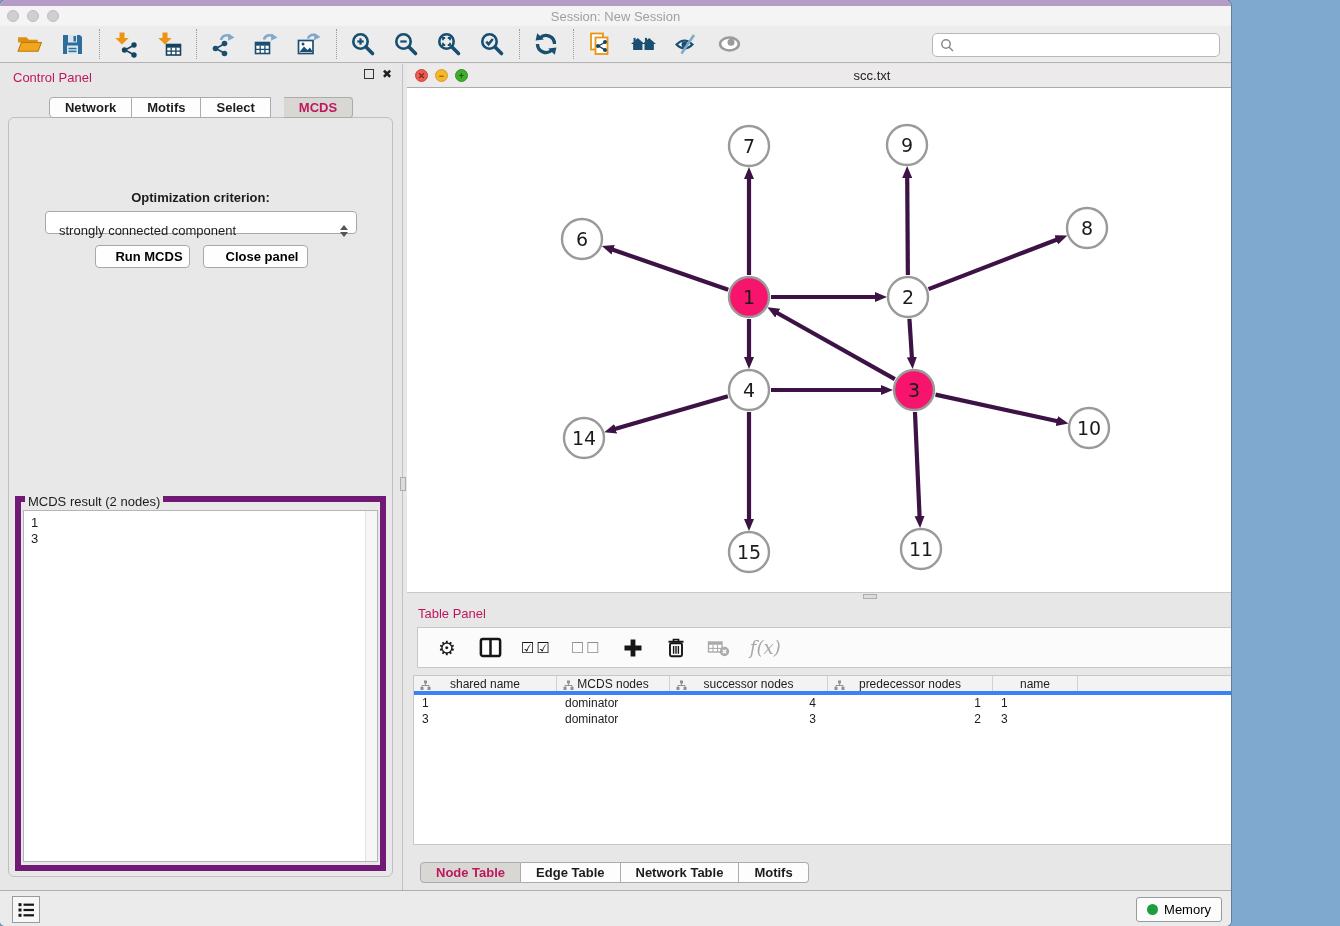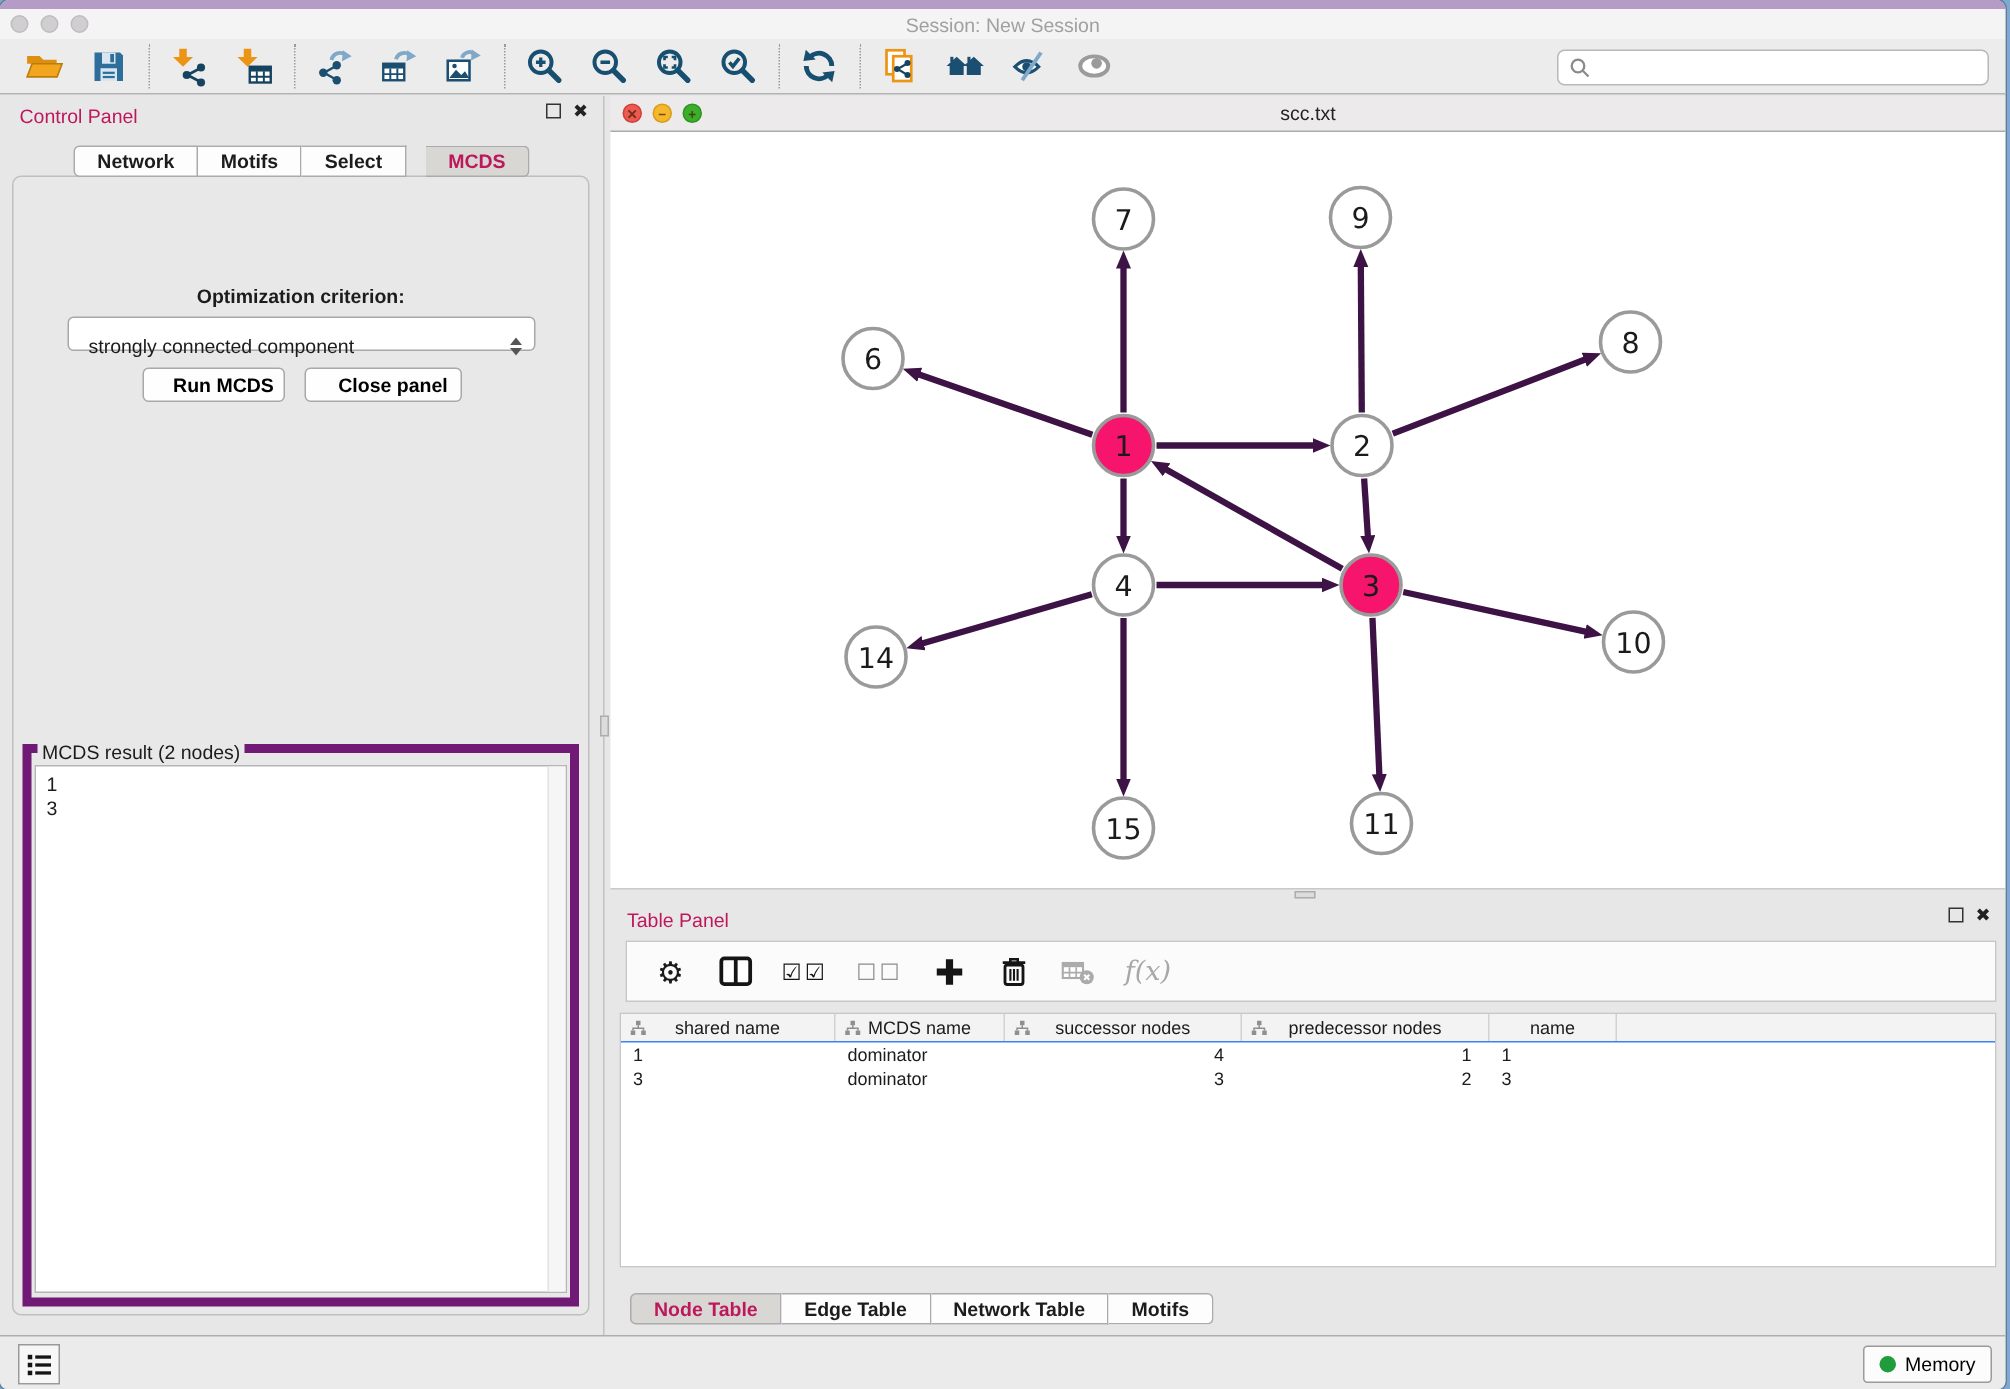--- a/index.html
+++ b/index.html
@@ -1,19 +1,19 @@
 <!DOCTYPE html>
 <html><head>
 <meta charset="utf-8">
 <style>
   * { margin:0; padding:0; box-sizing:border-box; }
   html,body { width:1340px; height:926px; }
   body { background:#7FA9CF; font-family:"Liberation Sans", sans-serif; color:#1c1c1c; position:relative; overflow:hidden; }
 
-  .app-window { position:absolute; left:0; top:0; width:1337px; height:926px; background:#E8E7E8; border-radius:6px 6px 5px 5px; box-shadow:0 0 0 1px rgba(0,0,0,.25); overflow:hidden; }
+  .app-window { position:absolute; left:0; top:0; width:1231px; height:926px; background:#E8E7E8; border-radius:6px 6px 5px 5px; box-shadow:0 0 0 1px rgba(0,0,0,.25); overflow:hidden; }
 
   
   .accent-strip { position:absolute; left:0; top:0; width:100%; height:6px; background:#B49CC6; }
   .titlebar { position:absolute; left:0; top:6px; width:100%; height:20px; background:#F5F4F5; display:flex; align-items:center; }
   .traffic-gray { display:flex; gap:8px; margin-left:7px; }
   .traffic-gray span { width:12px; height:12px; border-radius:50%; background:#D0CED0; border:1px solid #BEBCBE; }
   .win-title { position:absolute; left:0; right:0; text-align:center; font-size:13px; color:#A0A0A0; }
 
   .main-toolbar { position:absolute; left:0; top:26px; width:100%; height:37px; background:#EDECED; border-bottom:1px solid #B3B3B3; display:flex; align-items:center; padding-left:8px; }
   .tb-group { display:flex; align-items:center; }
@@ -73,21 +73,21 @@
   
   .table-panel { position:absolute; left:0; top:536px; width:100%; height:290px; background:#E8E7E8; }
   .tp-toolbar { position:absolute; left:10px; right:6px; top:27px; height:41px; background:#FBFBFB; border:1px solid #C7C7C7; display:flex; align-items:center; padding-left:17px; gap:19px; }
   .tpt-btn { background:none; border:none; display:flex; align-items:center; justify-content:center; min-width:24px; height:28px; }
   .gear-glyph { font-size:20px; color:#1c1c1c; font-family:"DejaVu Sans",sans-serif; line-height:22px; }
   .chk-glyph { font-size:15px; letter-spacing:2px; color:#141414; font-family:"DejaVu Sans",sans-serif; }
   .unchk-glyph { font-size:15px; letter-spacing:2px; color:#8F8F8F; font-family:"DejaVu Sans",sans-serif; }
   .fx-glyph { font-size:18px; font-style:italic; color:#A8A8A8; font-family:"DejaVu Serif",serif; }
 
   .tp-table { position:absolute; left:6px; right:6px; top:75px; height:170px; background:#fff; border:1px solid #C7C7C7; overflow:hidden; font-size:12px; }
-  .tp-hrow { display:flex; height:19px; background:#F4F3F4; border-bottom:1px solid #3b82f6; }
+  .tp-hrow { display:flex; height:19px; background:#F4F3F4; border-bottom:4px solid #3b82f6; }
   .tp-th { position:relative; display:flex; align-items:center; justify-content:center; border-right:1px solid #D2D2D2; font-size:12px; color:#1c1c1c; }
   .tp-th .th-icon { position:absolute; left:6px; top:4px; }
   .tp-row { display:flex; height:16px; }
   .tp-td { padding:1px 0; line-height:14px; }
 
   .tp-tabs { position:absolute; left:0; width:100%; top:262px; display:flex; }
 
   
   .status-bar { position:absolute; left:0; bottom:0; width:100%; height:36px; background:#ECEBEC; border-top:1px solid #AFAFAF; }
   .list-btn { position:absolute; left:12px; top:5px; width:28px; height:27px; background:#F7F7F7; border:1px solid #9A9A9A; display:flex; align-items:center; justify-content:center; }
@@ -483,21 +483,21 @@
               </svg>
               <span>shared name</span>
             </div>
             <div class="tp-th" style="width: 113px;">
               <svg class="th-icon" width="11" height="11" viewBox="0 0 11 11">
                 <rect x="4" y="0.5" width="3" height="3" fill="#8F8F8F"></rect>
                 <rect x="0.5" y="7" width="3" height="3" fill="#8F8F8F"></rect>
                 <rect x="7.5" y="7" width="3" height="3" fill="#8F8F8F"></rect>
                 <path d="M5.5 3.5v2M2 7V5.5h7V7" stroke="#8F8F8F" fill="none" stroke-width="1"></path>
               </svg>
-              <span>MCDS name</span>
+              <span>MCDS nodes</span>
             </div>
             <div class="tp-th" style="width: 158px;">
               <svg class="th-icon" width="11" height="11" viewBox="0 0 11 11">
                 <rect x="4" y="0.5" width="3" height="3" fill="#8F8F8F"></rect>
                 <rect x="0.5" y="7" width="3" height="3" fill="#8F8F8F"></rect>
                 <rect x="7.5" y="7" width="3" height="3" fill="#8F8F8F"></rect>
                 <path d="M5.5 3.5v2M2 7V5.5h7V7" stroke="#8F8F8F" fill="none" stroke-width="1"></path>
               </svg>
               <span>successor nodes</span>
             </div>

